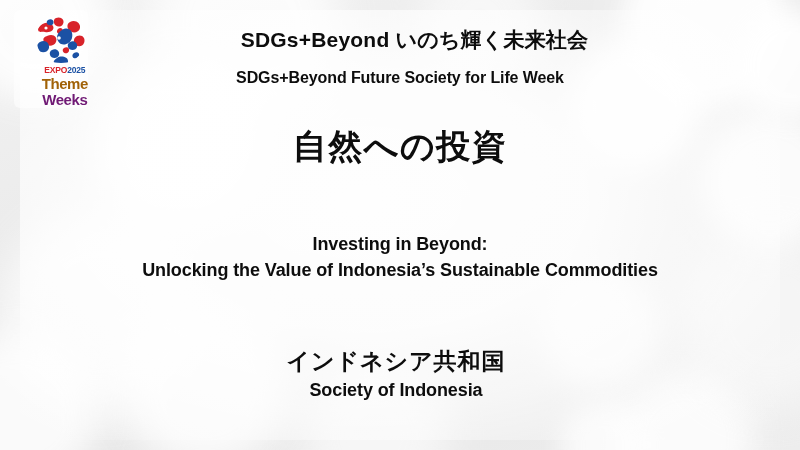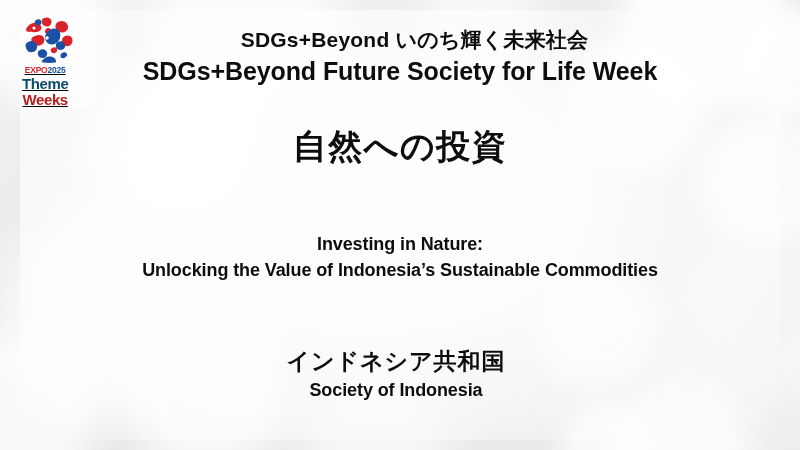--- a/index.html
+++ b/index.html
@@ -50,32 +50,31 @@
         rgba(255,255,255,0.96) 0%,
         rgba(255,255,255,0.90) 38%,
         rgba(255,255,255,0.60) 62%,
         rgba(255,255,255,0.10) 85%,
         rgba(255,255,255,0) 100%);
   }
 
   
   .logo {
     position: absolute;
-    left: 22px;
+    left: 14px;
     top: 10px;
     width: 74px;
     height: 98px;
     border-radius: 6px;
     background: rgba(255,255,255,0.55);
     display: flex;
     flex-direction: column;
-    align-items: flex-start;
+    align-items: flex-end;
     padding-top: 4px;
     box-sizing: border-box;
-    text-decoration: underline;
   }
 
   .logo-globe {
     width: 54px;
     height: 50px;
     display: block;
   }
 
   .logo-text {
     margin-top: 2px;
@@ -88,29 +87,29 @@
     font-weight: bold;
     letter-spacing: -0.2px;
     white-space: nowrap;
   }
   .logo-expo { color: #d8232a; }
   .logo-year { color: #1b51a4; }
 
   .logo-theme {
     font-size: 15px;
     font-weight: bold;
-    color: #0c4a6e;
+    color: #a16207;
     letter-spacing: -0.4px;
     margin-top: 1px;
   }
 
   .logo-weeks {
     font-size: 15px;
     font-weight: bold;
-    color: #b91c1c;
+    color: #701a75;
     letter-spacing: -0.4px;
     margin-top: 1px;
   }
 
   
   .content {
     position: absolute;
     inset: 0;
     text-align: center;
     color: #0d0d0d;
@@ -125,25 +124,25 @@
 
   .header-jp {
     font-size: 21px;
     font-weight: bold;
     letter-spacing: 0.2px;
     line-height: 1.18;
     padding-left: 29px;
   }
 
   .header-en {
-    font-size: 25px;
+    font-size: 16px;
     font-weight: bold;
     letter-spacing: -0.1px;
     line-height: 1.2;
-    margin-top: 3px;
+    margin-top: 15px;
   }
 
   .main-title {
     position: absolute;
     left: 0;
     right: 0;
     top: 128px;
     font-size: 34px;
     font-weight: bold;
     letter-spacing: 1.5px;
@@ -265,21 +264,21 @@
 
     <div class="header-block">
       <div class="header-jp">SDGs+Beyond いのち輝く未来社会</div>
       <div class="header-en">SDGs+Beyond Future Society for Life Week</div>
     </div>
 
     <div class="main-title">自然への投資</div>
 
 
     <div class="sub-en">
-      <span class="line">Investing in Nature:</span>
+      <span class="line">Investing in Beyond:</span>
       <span class="line">Unlocking the Value of Indonesia’s Sustainable Commodities</span>
     </div>
 
     <div class="country-block">
       <div class="country-jp">インドネシア共和国</div>
       <div class="country-en">Society of Indonesia</div>
     </div>
 
   </div>
 </div>

